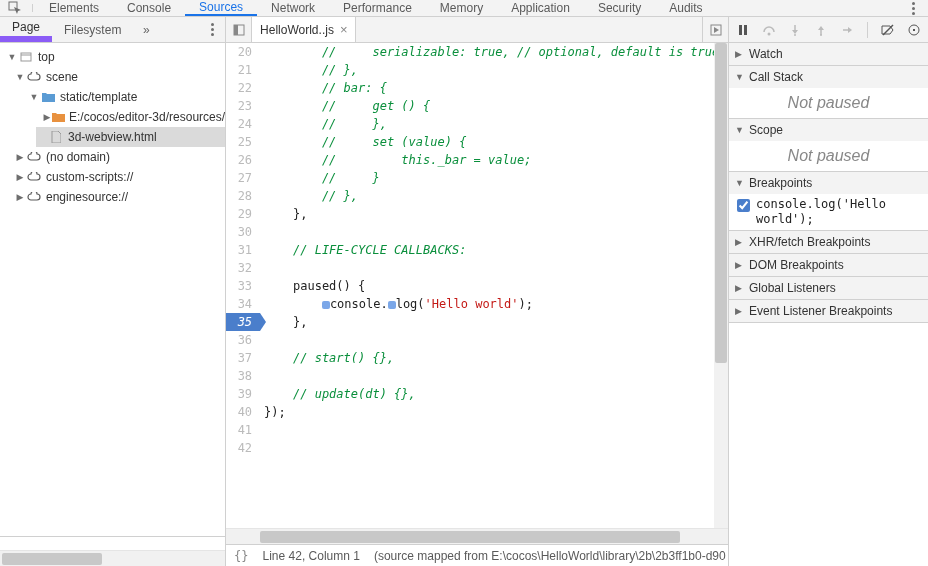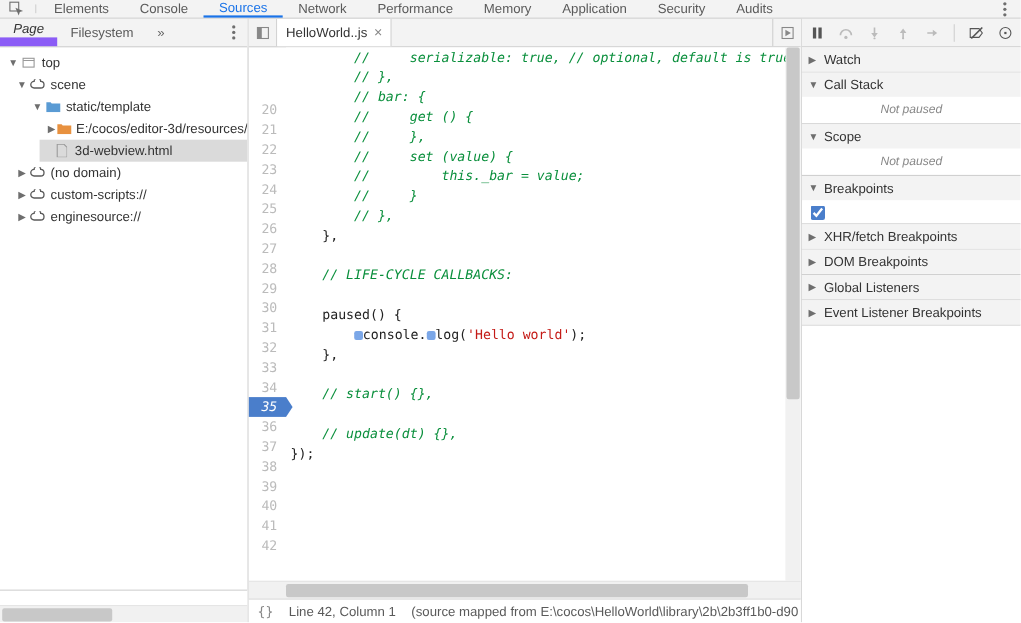--- a/index.html
+++ b/index.html
@@ -47,21 +47,21 @@
     }
     .left-header {
       height: 26px;
       border-bottom: 1px solid #d0d0d0;
       display: flex; align-items: stretch;
       background: #f3f3f3;
     }
     .left-htab {
       padding: 0 12px; display: flex; align-items: center; color: #5a5a5a;
     }
-    .left-htab.active { color: #333; border-bottom: 8px solid #8b5cf6; font-style: italic;}
+    .left-htab.active { color: #333; border-bottom: 6px solid #8b5cf6;}
     .left-header .spacer { flex: 1; }
     .left-header .kebab, .left-header .more {
       width: 26px; display:flex; align-items:center; justify-content:center; color:#666;
     }
     .tree { flex:1; overflow:auto; padding-top:4px; white-space: nowrap; }
     .tree-row {
       height: 20px; display:flex; align-items:center; padding-left: 6px;
       color:#333;
     }
     .tree-row .tw { width: 12px; text-align:center; color:#6e6e6e; font-size:9px;}
@@ -99,21 +99,20 @@
     .editor-tabs .spacer { flex:1; }
     .code-area { flex:1; display:flex; overflow:hidden; position:relative; }
     .gutter {
       width: 34px;
       background:#fff;
       border-right: 0px solid #eee;
       text-align:right;
       padding-top:0px;
       color:#bbb;
       font: 12px/18px Consolas, monospace;
-      margin-top: 48px;
     }
     .gutter .ln { height:18px; padding-right:8px; }
     .gutter .ln.bp {
       background:#4a7ecb; color:#fff;
       position:relative;
       font-style:italic;
     }
     .gutter .ln.bp::after{
       content:""; position:absolute; right:-6px; top:0;
       border-top:9px solid transparent; border-bottom:9px solid transparent;
@@ -173,21 +172,21 @@
     .dbg-sep { width:1px; height:16px; background:#d0d0d0; margin: 0 2px;}
     .section {
       border-bottom:1px solid #d0d0d0;
     }
     .section-h {
       height:22px; display:flex; align-items:center; padding: 0 6px;
       background:#f3f3f3; color:#333;
     }
     .section-h .tri { width:10px; color:#6e6e6e; font-size:9px; margin-right:4px;}
     .section-body {
-      padding: 4px 8px; color:#333; font-size:11px;
+      padding: 4px 8px; color:#333; font-size:16px;
     }
     .section-body.muted { color:#888; font-style:italic; text-align:center; padding:6px 0;}
     .bp-row { display:flex; align-items:flex-start; gap:6px; padding:3px 8px; }
     .bp-row input[type=checkbox]{ width:13px;height:13px; margin-top:2px; accent-color:#4a7ecb;}
     .bp-row .bp-text { font: 12px/15px "Segoe UI"; }
     .bp-row .bp-src { font-family: Consolas, monospace; color:#222; }
     .bottom-divider {
       height:14px; background:#fff; border-top:1px solid #d0d0d0;
     }
     .bottom-scroll {
@@ -482,20 +481,21 @@
       <div class="section-body muted">Not paused</div>
     </div>
     <div class="section">
       <div class="section-h">
         <span class="tri">▼</span>
         <span>Breakpoints</span>
       </div>
       <div class="bp-row">
         <input type="checkbox" checked="" style="">
         <div class="bp-text">
+          <div class="bp-src">console.log('Hello world');</div>
         </div>
       </div>
     </div>
     <div class="section">
       <div class="section-h">
         <span class="tri">▶</span>
         <span>XHR/fetch Breakpoints</span>
       </div>
     </div>
     <div class="section">

